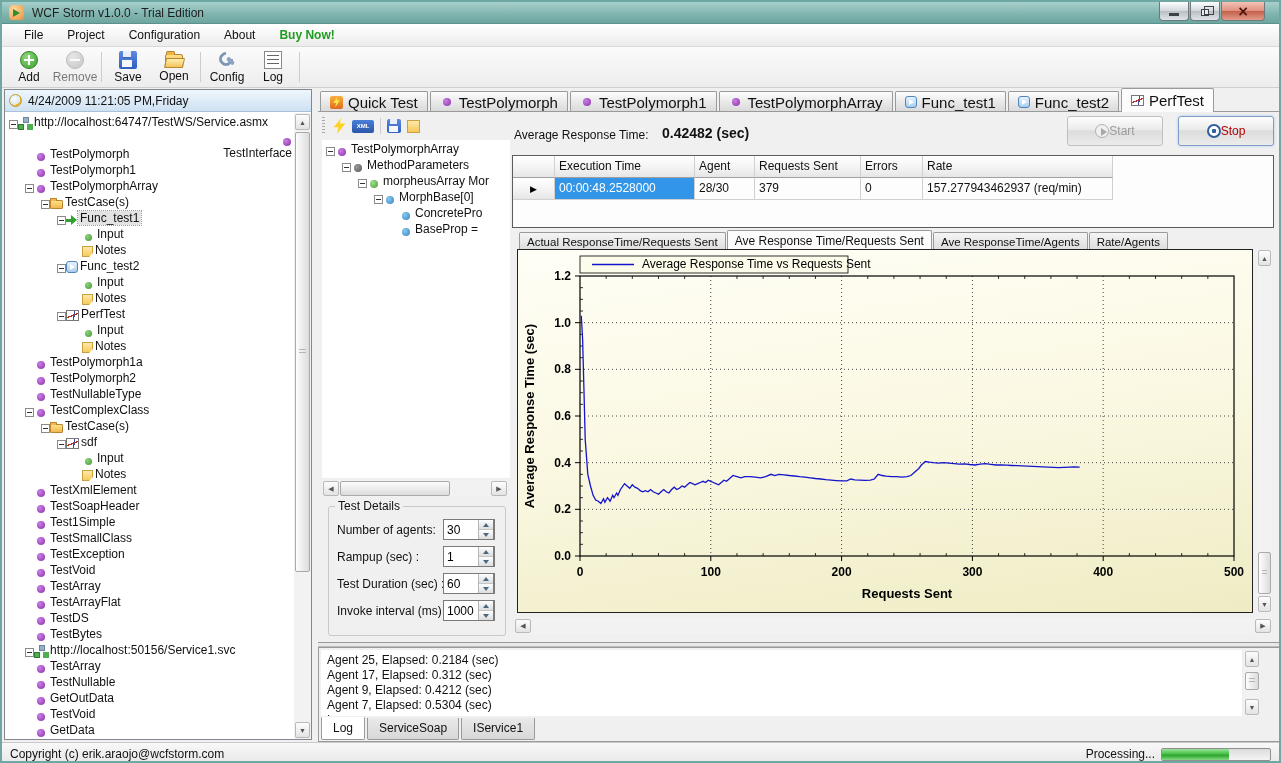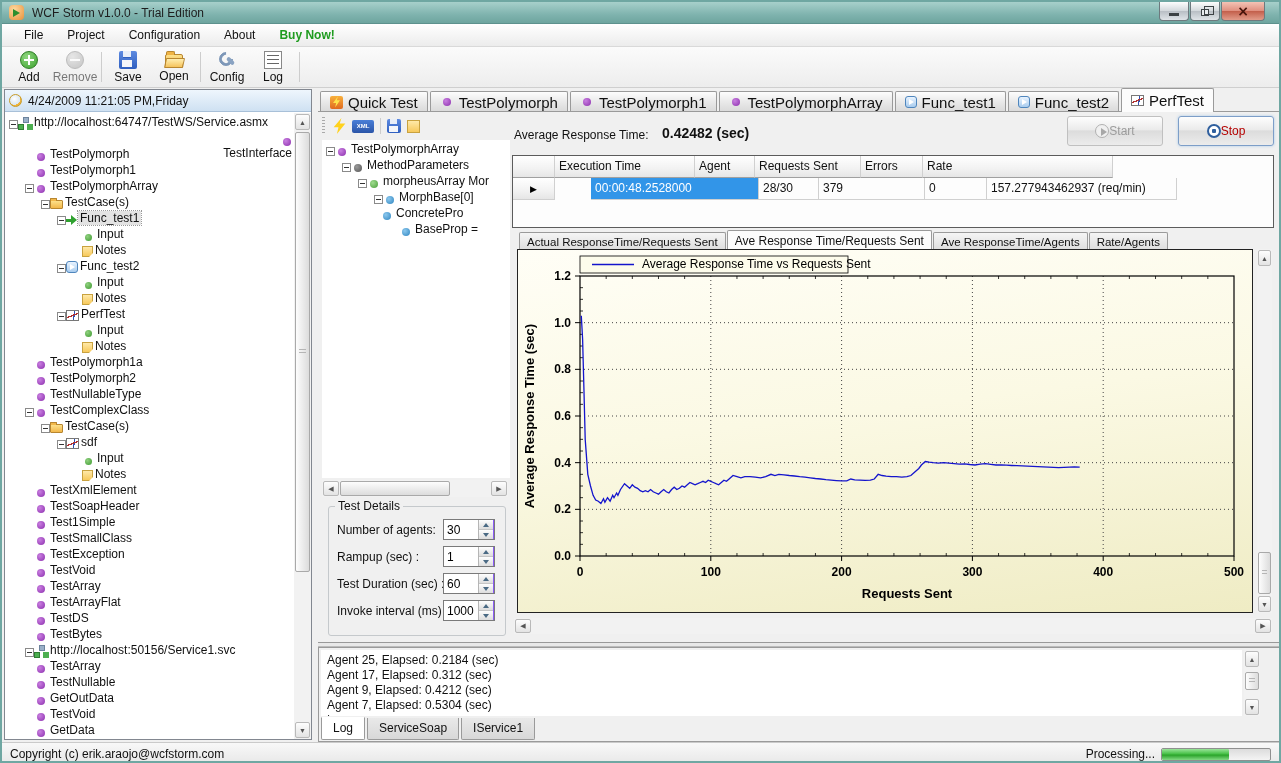--- a/index.html
+++ b/index.html
@@ -524,21 +524,21 @@
           <div class="trow" style="padding-left: 36px;">
             <span class="exp"></span>
             <span class="ic ic-pgreen"></span>
             <span class="lbl">morpheusArray Mor</span>
           </div>
           <div class="trow" style="padding-left: 52px;">
             <span class="exp"></span>
             <span class="ic ic-pblue"></span>
             <span class="lbl">MorphBase[0]</span>
           </div>
-          <div class="trow" style="padding-left: 49px;">
+          <div class="trow" style="padding-left: 68px;">
             <span class="exp noexp"></span>
             <span class="ic ic-pblue"></span>
             <span class="lbl">ConcretePro</span>
           </div>
           <div class="trow" style="padding-left: 68px;">
             <span class="exp noexp"></span>
             <span class="ic ic-pblue"></span>
             <span class="lbl">BaseProp =</span>
           </div>
         </div>
@@ -609,21 +609,21 @@
           <div class="grow">
             <div class="gcell ghead" style="width: 42px;"></div>
             <div class="gcell ghead" style="width: 140px;">Execution Time</div>
             <div class="gcell ghead" style="width: 60px;">Agent</div>
             <div class="gcell ghead" style="width: 106px;">Requests Sent</div>
             <div class="gcell ghead" style="width: 62px;">Errors</div>
             <div class="gcell ghead" style="width: 190px;">Rate</div>
           </div>
           <div class="grow">
             <div class="gcell growhead" style="width: 42px;">▶</div>
-            <div class="gcell gsel" style="width: 168px; margin-left: 36px;">00:00:48.2528000</div>
+            <div class="gcell gsel" style="width: 140px;">00:00:48.2528000</div>
             <div class="gcell" style="width: 60px;">28/30</div>
             <div class="gcell" style="width: 106px;">379</div>
             <div class="gcell" style="width: 62px;">0</div>
             <div class="gcell" style="width: 190px;">157.277943462937 (req/min)</div>
           </div>
         </div>
       <div id="charttabs">
           <div class="ctab">Actual ResponseTime/Requests Sent</div>
           <div class="ctab active">Ave Response Time/Requests Sent</div>
           <div class="ctab">Ave ResponseTime/Agents</div>

